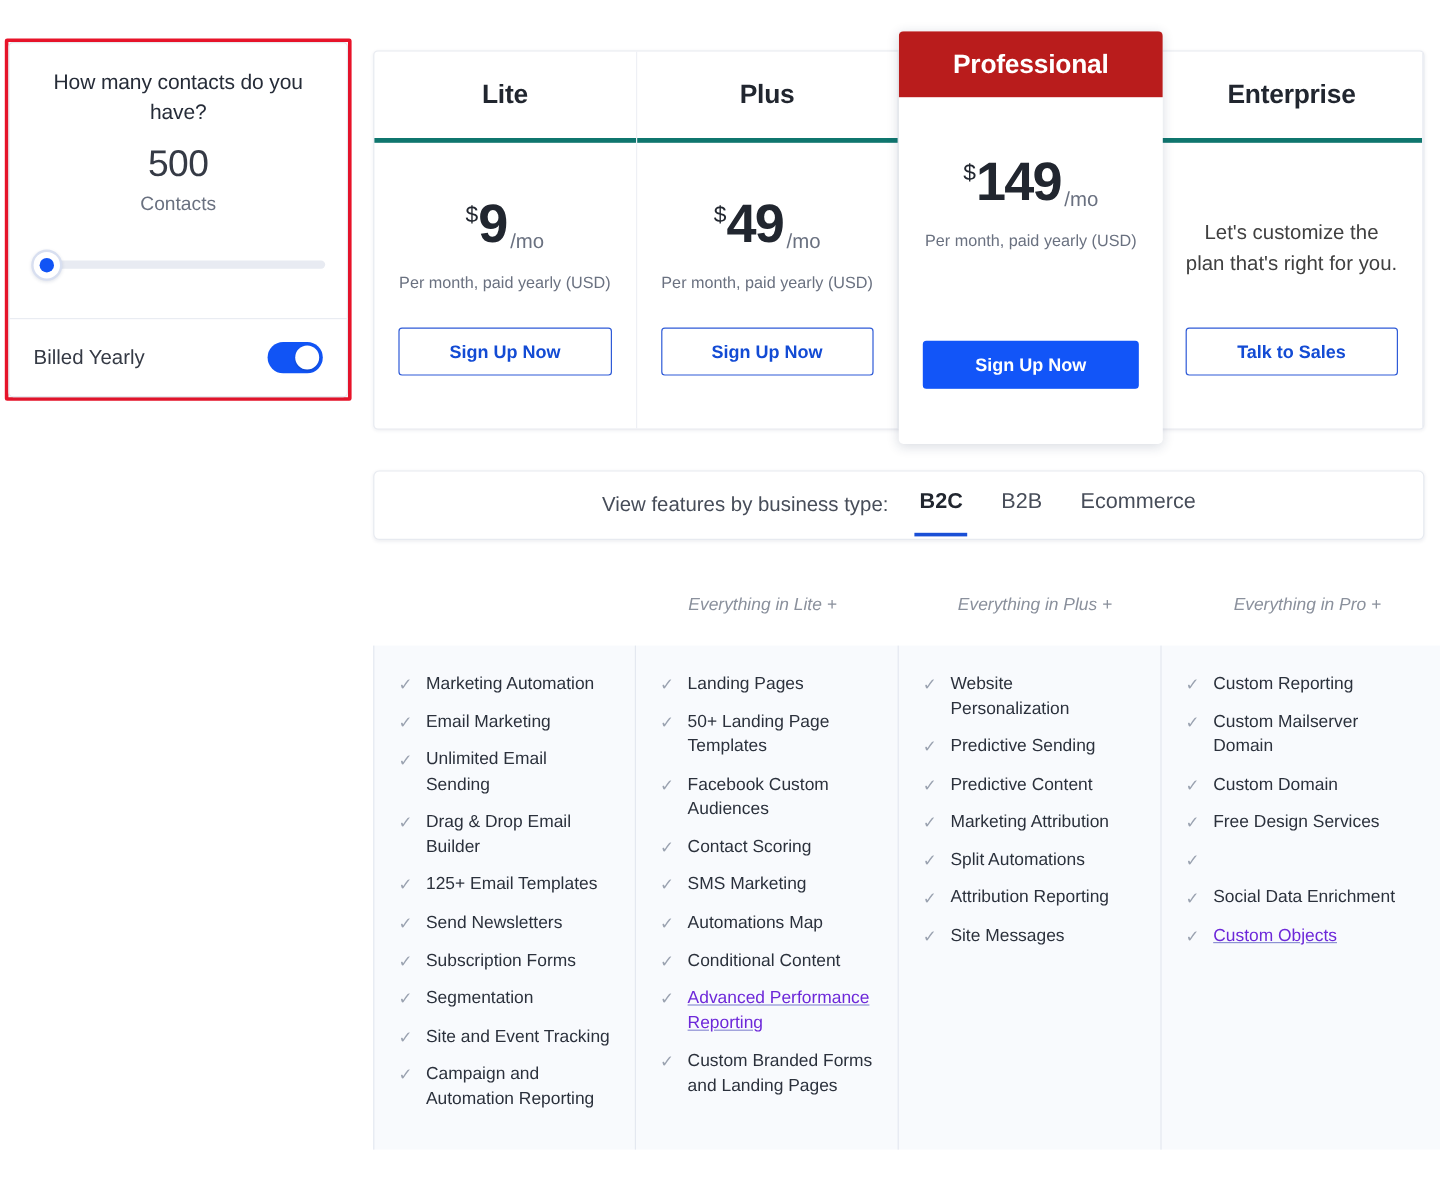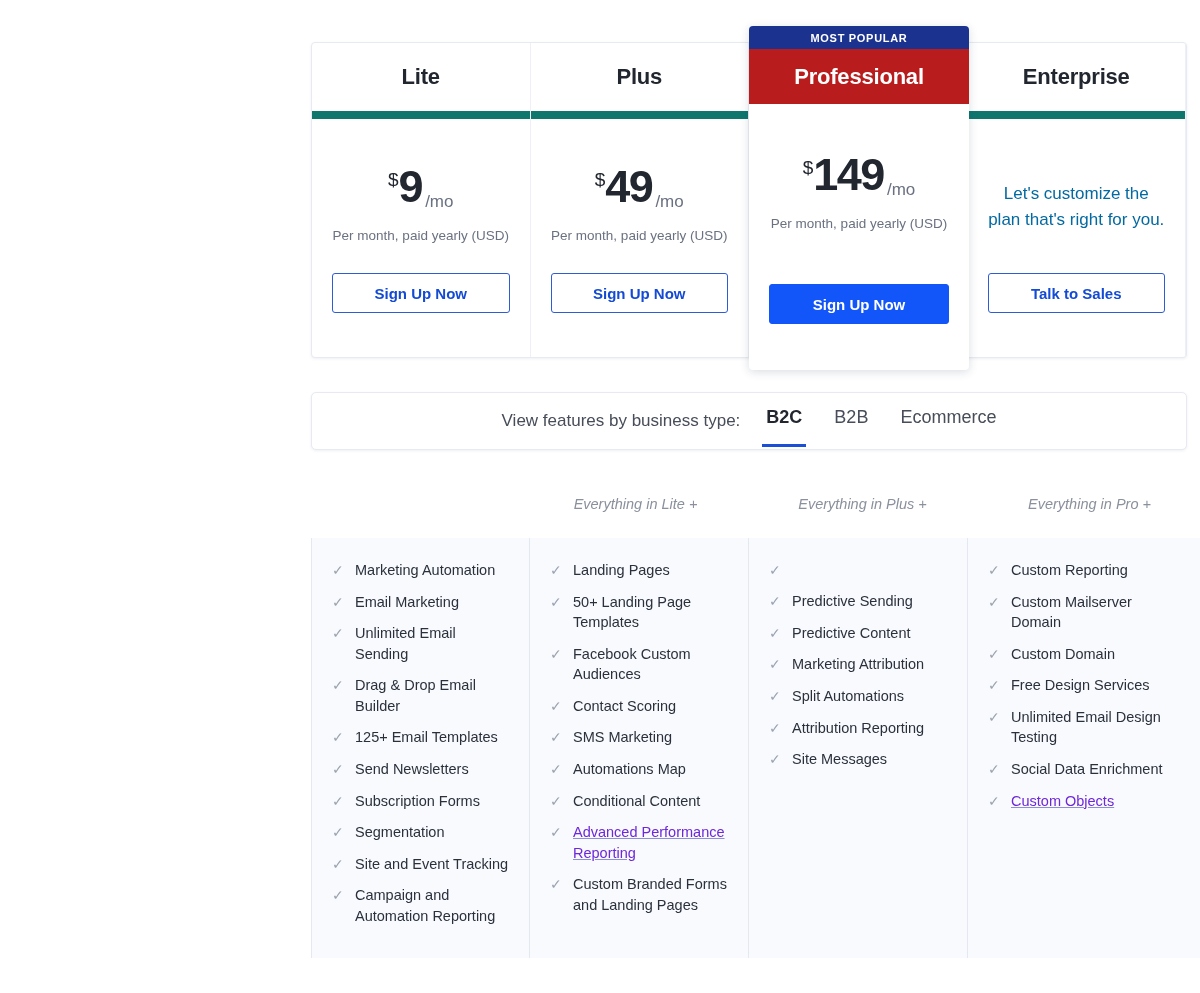--- a/index.html
+++ b/index.html
@@ -155,21 +155,21 @@
     flex-direction: column;
     border-right: 1px solid #eef0f5;
     position: relative;
   }
   .plan-col:last-child { border-right: none; }
   .plan-head {
     height: 76px;
     display: flex;
     align-items: center;
     justify-content: center;
-    border-bottom: 8px solid #0f766e;
+    border-bottom: 4px solid #0f766e;
   }
   .plan-name {
     font-size: 22px;
     font-weight: 700;
     color: #21262f;
     letter-spacing: -0.2px;
   }
   .plan-body {
     flex: 1;
     display: flex;
@@ -207,21 +207,21 @@
   }
   .price-note {
     margin-top: 14px;
     font-size: 13.5px;
     color: #6a7180;
     text-align: center;
   }
   .ent-copy {
     margin-top: 62px;
     font-size: 17px;
-    color: #0369a1;
+    color: #404040;
     text-align: center;
     line-height: 1.55;
   }
   .plan-cta {
     margin-top: auto;
     margin-bottom: 44px;
     width: 100%;
     height: 40px;
     border-radius: 3px;
     border: 1px solid #2f5bd7;
@@ -387,20 +387,38 @@
     text-decoration: underline;
     text-decoration-color: #8d90d4;
     cursor: pointer;
   }
 </style>
 </head>
 <body>
 
 <div class="page">
 
+  <div class="annot-box">
+    <div class="selector-card">
+      <div class="sel-inner">
+        <div class="sel-question">How many contacts do you have?</div>
+        <div class="sel-count">500</div>
+        <div class="sel-unit">Contacts</div>
+        <div class="slider-wrap">
+          <div class="slider-track"></div>
+          <div class="slider-handle"></div>
+        </div>
+        <div class="sel-divider"></div>
+      </div>
+      <div class="billing-row">
+        <span class="billing-label">Billed Yearly</span>
+        <button class="toggle"></button>
+      </div>
+    </div>
+  </div>
 
   <div class="plans">
     <div class="plan-grid">
 
       <div class="plan-col">
         <div class="plan-head">
           <span class="plan-name">Lite</span>
         </div>
         <div class="plan-body">
           <div class="price-line">
@@ -434,21 +452,20 @@
         <div class="plan-head">
           <span class="plan-name">Enterprise</span>
         </div>
         <div class="plan-body">
           <div class="ent-copy">Let's customize the plan that's right for you.</div>
           <button class="plan-cta">Talk to Sales</button>
         </div>
       </div>
 
       <div class="plan-col featured">
-        <div class="popular-banner">MOST POPULAR</div>
         <div class="plan-head">
           <span class="plan-name">Professional</span>
         </div>
         <div class="plan-body">
           <div class="price-line">
             <span class="price-cur">$</span>
             <span class="price-num">149</span>
             <span class="price-per">/mo</span>
           </div>
           <div class="price-note">Per month, paid yearly (USD)</div>
@@ -552,20 +569,21 @@
             <span class="feat-text link">Advanced Performance Reporting</span>
           </div>
           <div class="feat-item">
             <span class="feat-check">✓</span>
             <span class="feat-text">Custom Branded Forms and Landing Pages</span>
           </div>
         </div>
       <div class="feat-col" id="col2">
           <div class="feat-item">
             <span class="feat-check">✓</span>
+            <span class="feat-text">Website Personalization</span>
           </div>
           <div class="feat-item">
             <span class="feat-check">✓</span>
             <span class="feat-text">Predictive Sending</span>
           </div>
           <div class="feat-item">
             <span class="feat-check">✓</span>
             <span class="feat-text">Predictive Content</span>
           </div>
           <div class="feat-item">
@@ -597,21 +615,20 @@
           <div class="feat-item">
             <span class="feat-check">✓</span>
             <span class="feat-text">Custom Domain</span>
           </div>
           <div class="feat-item">
             <span class="feat-check">✓</span>
             <span class="feat-text">Free Design Services</span>
           </div>
           <div class="feat-item">
             <span class="feat-check">✓</span>
-            <span class="feat-text">Unlimited Email Design Testing</span>
           </div>
           <div class="feat-item">
             <span class="feat-check">✓</span>
             <span class="feat-text">Social Data Enrichment</span>
           </div>
           <div class="feat-item">
             <span class="feat-check">✓</span>
             <span class="feat-text link">Custom Objects</span>
           </div>
         </div>

